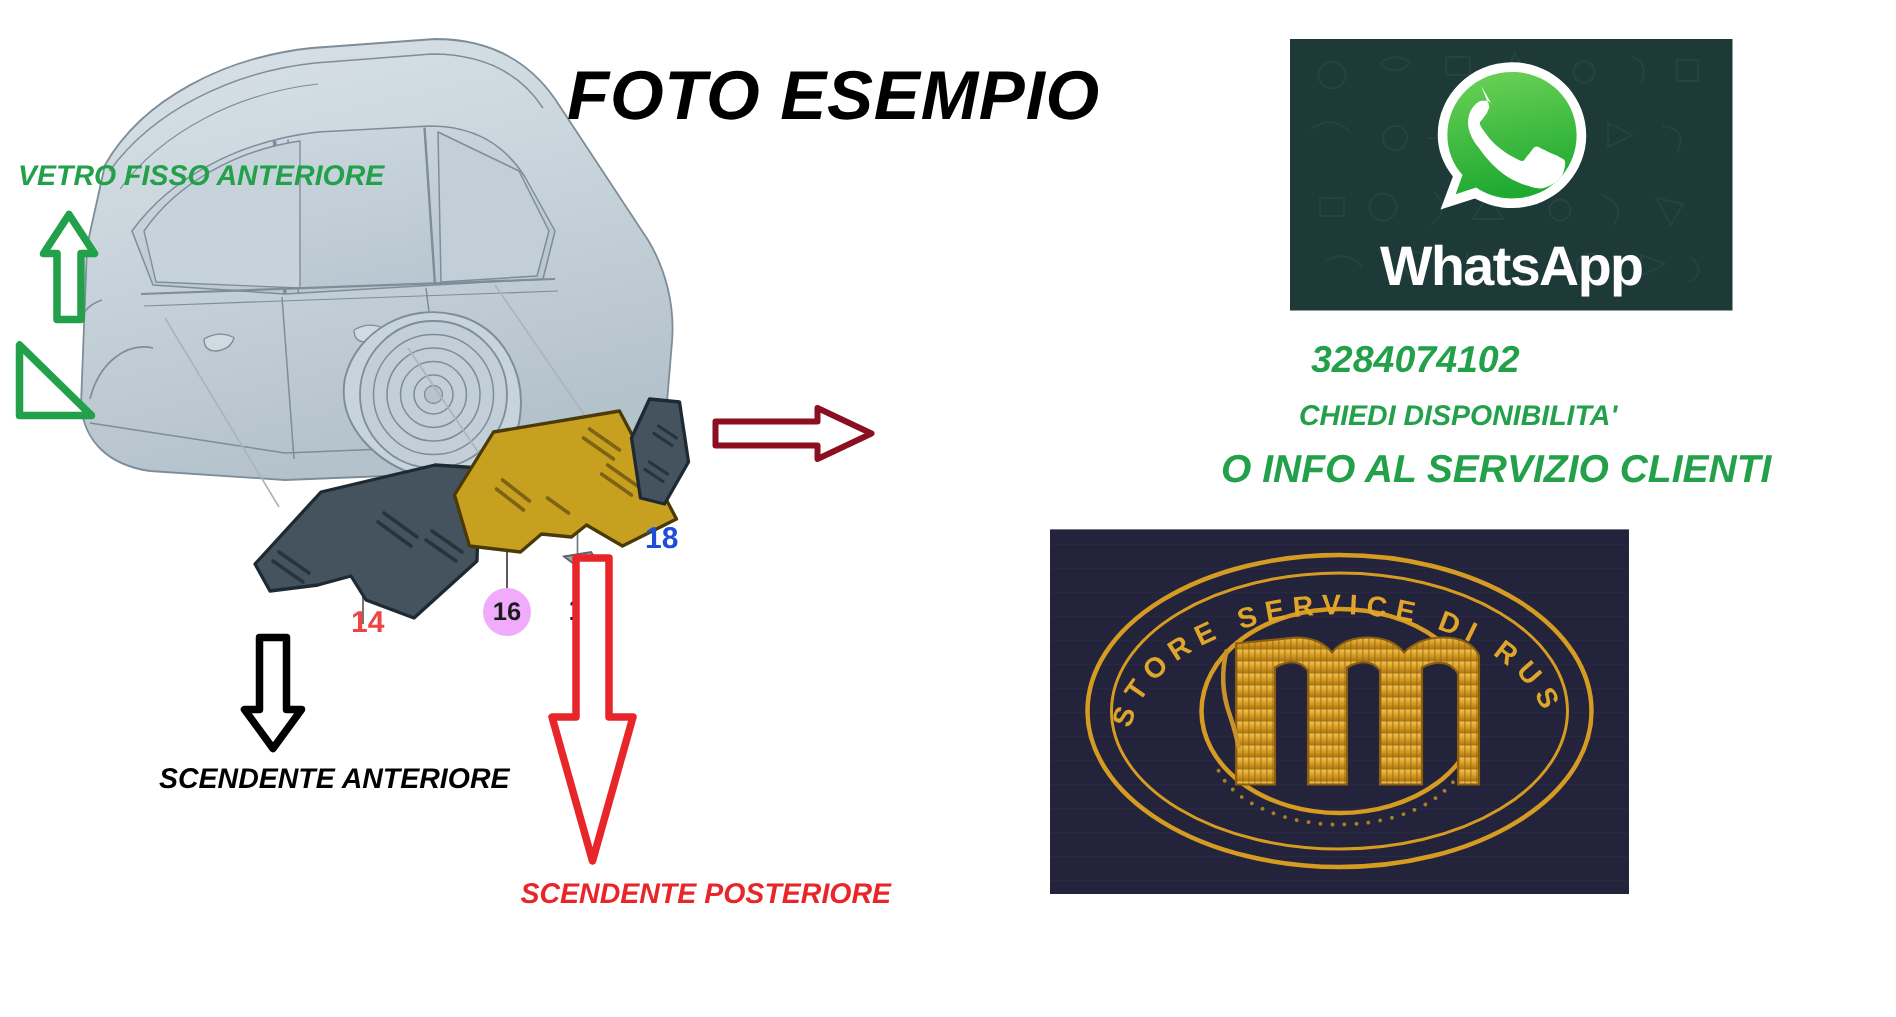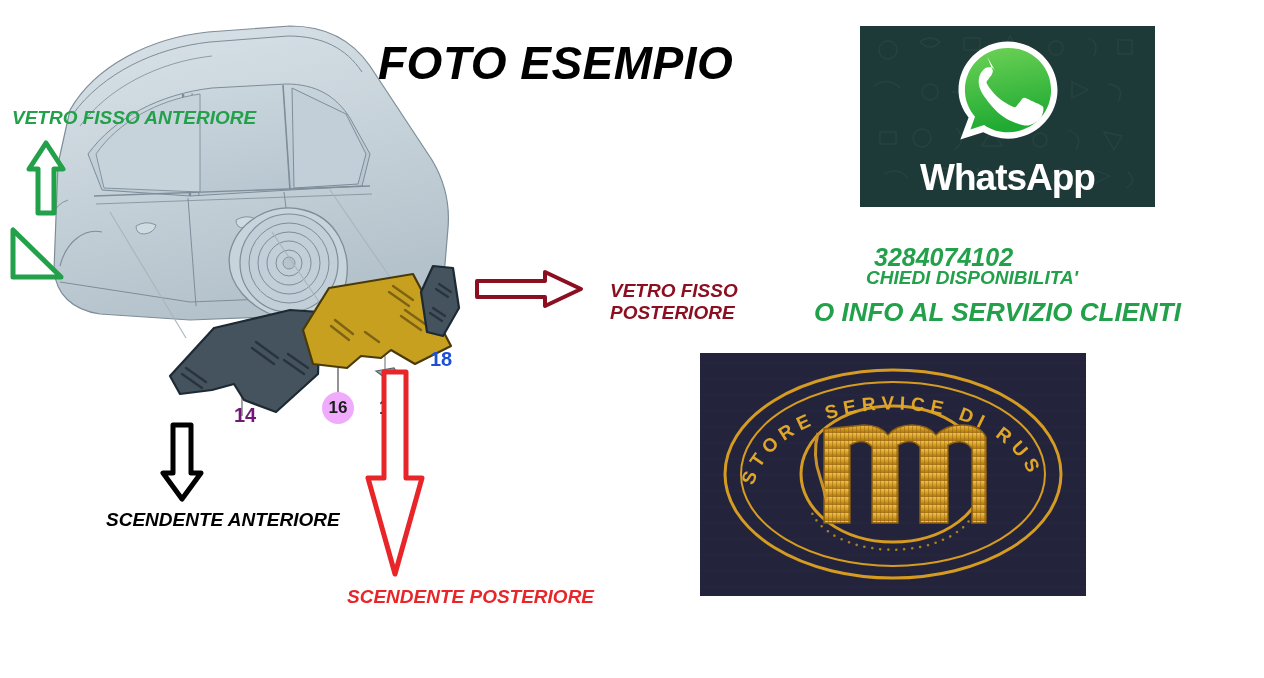--- a/index.html
+++ b/index.html
@@ -71,21 +71,21 @@
     z-index: 6;
   }
 
   
   .contact {
     font-weight: bold;
     font-style: italic;
     color: #22a04a;
     white-space: nowrap;
   }
-  #phone   { left: 874px; top: 226px; font-size: 25px; margin-top: 17px; }
+  #phone   { left: 874px; top: 226px; font-size: 25px; }
   #avail   { left: 866px; top: 267px; font-size: 19px; }
   #service { left: 814px; top: 297px; font-size: 26px; }
 
   
   #wa-banner {
     left: 860px;
     top: 26px;
     width: 295px;
     height: 181px;
     background: #1e3a38;
@@ -218,21 +218,21 @@
     <path d="M10,78 L54,30 L130,12 L160,14 L158,76 L116,114 L84,102 L74,86 L52,92 L20,96 Z" fill="#44535e" stroke="#1d2a33" stroke-width="2.2" stroke-linejoin="round"></path>
     <g stroke="#232f38" stroke-width="2.4" stroke-linecap="round" opacity="0.85">
       <path d="M96,44 L118,60"></path>
         <path d="M92,50 L114,66"></path>
       <path d="M128,56 L148,70"></path>
         <path d="M124,62 L144,76"></path>
       <path d="M26,70 L46,84"></path>
         <path d="M22,76 L42,90"></path>
     </g>
   </svg>
-  <div class="abs" style="left:234px; top:404px; font-size:20px; font-weight:bold; color:#701a75;">14</div>
+  <div class="abs" style="left:234px; top:404px; font-size:20px; font-weight:bold; color:#ef4444;">14</div>
 
   <svg class="abs" style="left:295px; top:272px; width:190px; height:120px;" viewBox="0 0 190 120">
     <path d="M8,58 L34,16 L118,2 L156,74 L120,92 L96,78 L86,86 L66,84 L52,96 L18,92 Z" fill="#c8a020" stroke="#4a3a08" stroke-width="2.2" stroke-linejoin="round"></path>
     <g stroke="#6b5410" stroke-width="2.4" stroke-linecap="round" opacity="0.8">
       <path d="M98,14 L118,28"></path>
         <path d="M94,20 L114,34"></path>
       <path d="M110,38 L130,52"></path>
         <path d="M106,44 L126,58"></path>
       <path d="M40,48 L58,62"></path>
         <path d="M36,54 L54,68"></path>
@@ -277,21 +277,20 @@
   </svg>
 
   <svg class="abs" style="left:362px; top:368px; width:66px; height:212px;" viewBox="0 0 66 212">
     <path d="M22,4 L44,4 L44,110 L60,110 L33,206 L6,110 L22,110 Z" fill="#ffffff" stroke="#e8262a" stroke-width="5" stroke-linejoin="round"></path>
   </svg>
 
   <div class="abs" id="title">FOTO ESEMPIO</div>
 
   <div class="abs ann" id="lbl-vetro-ant">VETRO FISSO ANTERIORE</div>
 
-  <div class="abs ann" id="lbl-vetro-post"><span>VETRO FISSO</span><br><span>POSTERIORE</span></div>
 
   <div class="abs ann" id="lbl-scend-ant">SCENDENTE ANTERIORE</div>
 
   <div class="abs ann" id="lbl-scend-post">SCENDENTE POSTERIORE</div>
 
   <div class="abs" id="wa-banner">
     <svg id="wa-doodle" viewBox="0 0 295 181">
       <g stroke="#54726e" fill="none" stroke-width="1.3" opacity="0.55">
         <circle cx="28" cy="24" r="9"></circle>
         <path d="M60,16 q10,-8 20,0 q-10,10 -20,0"></path>

